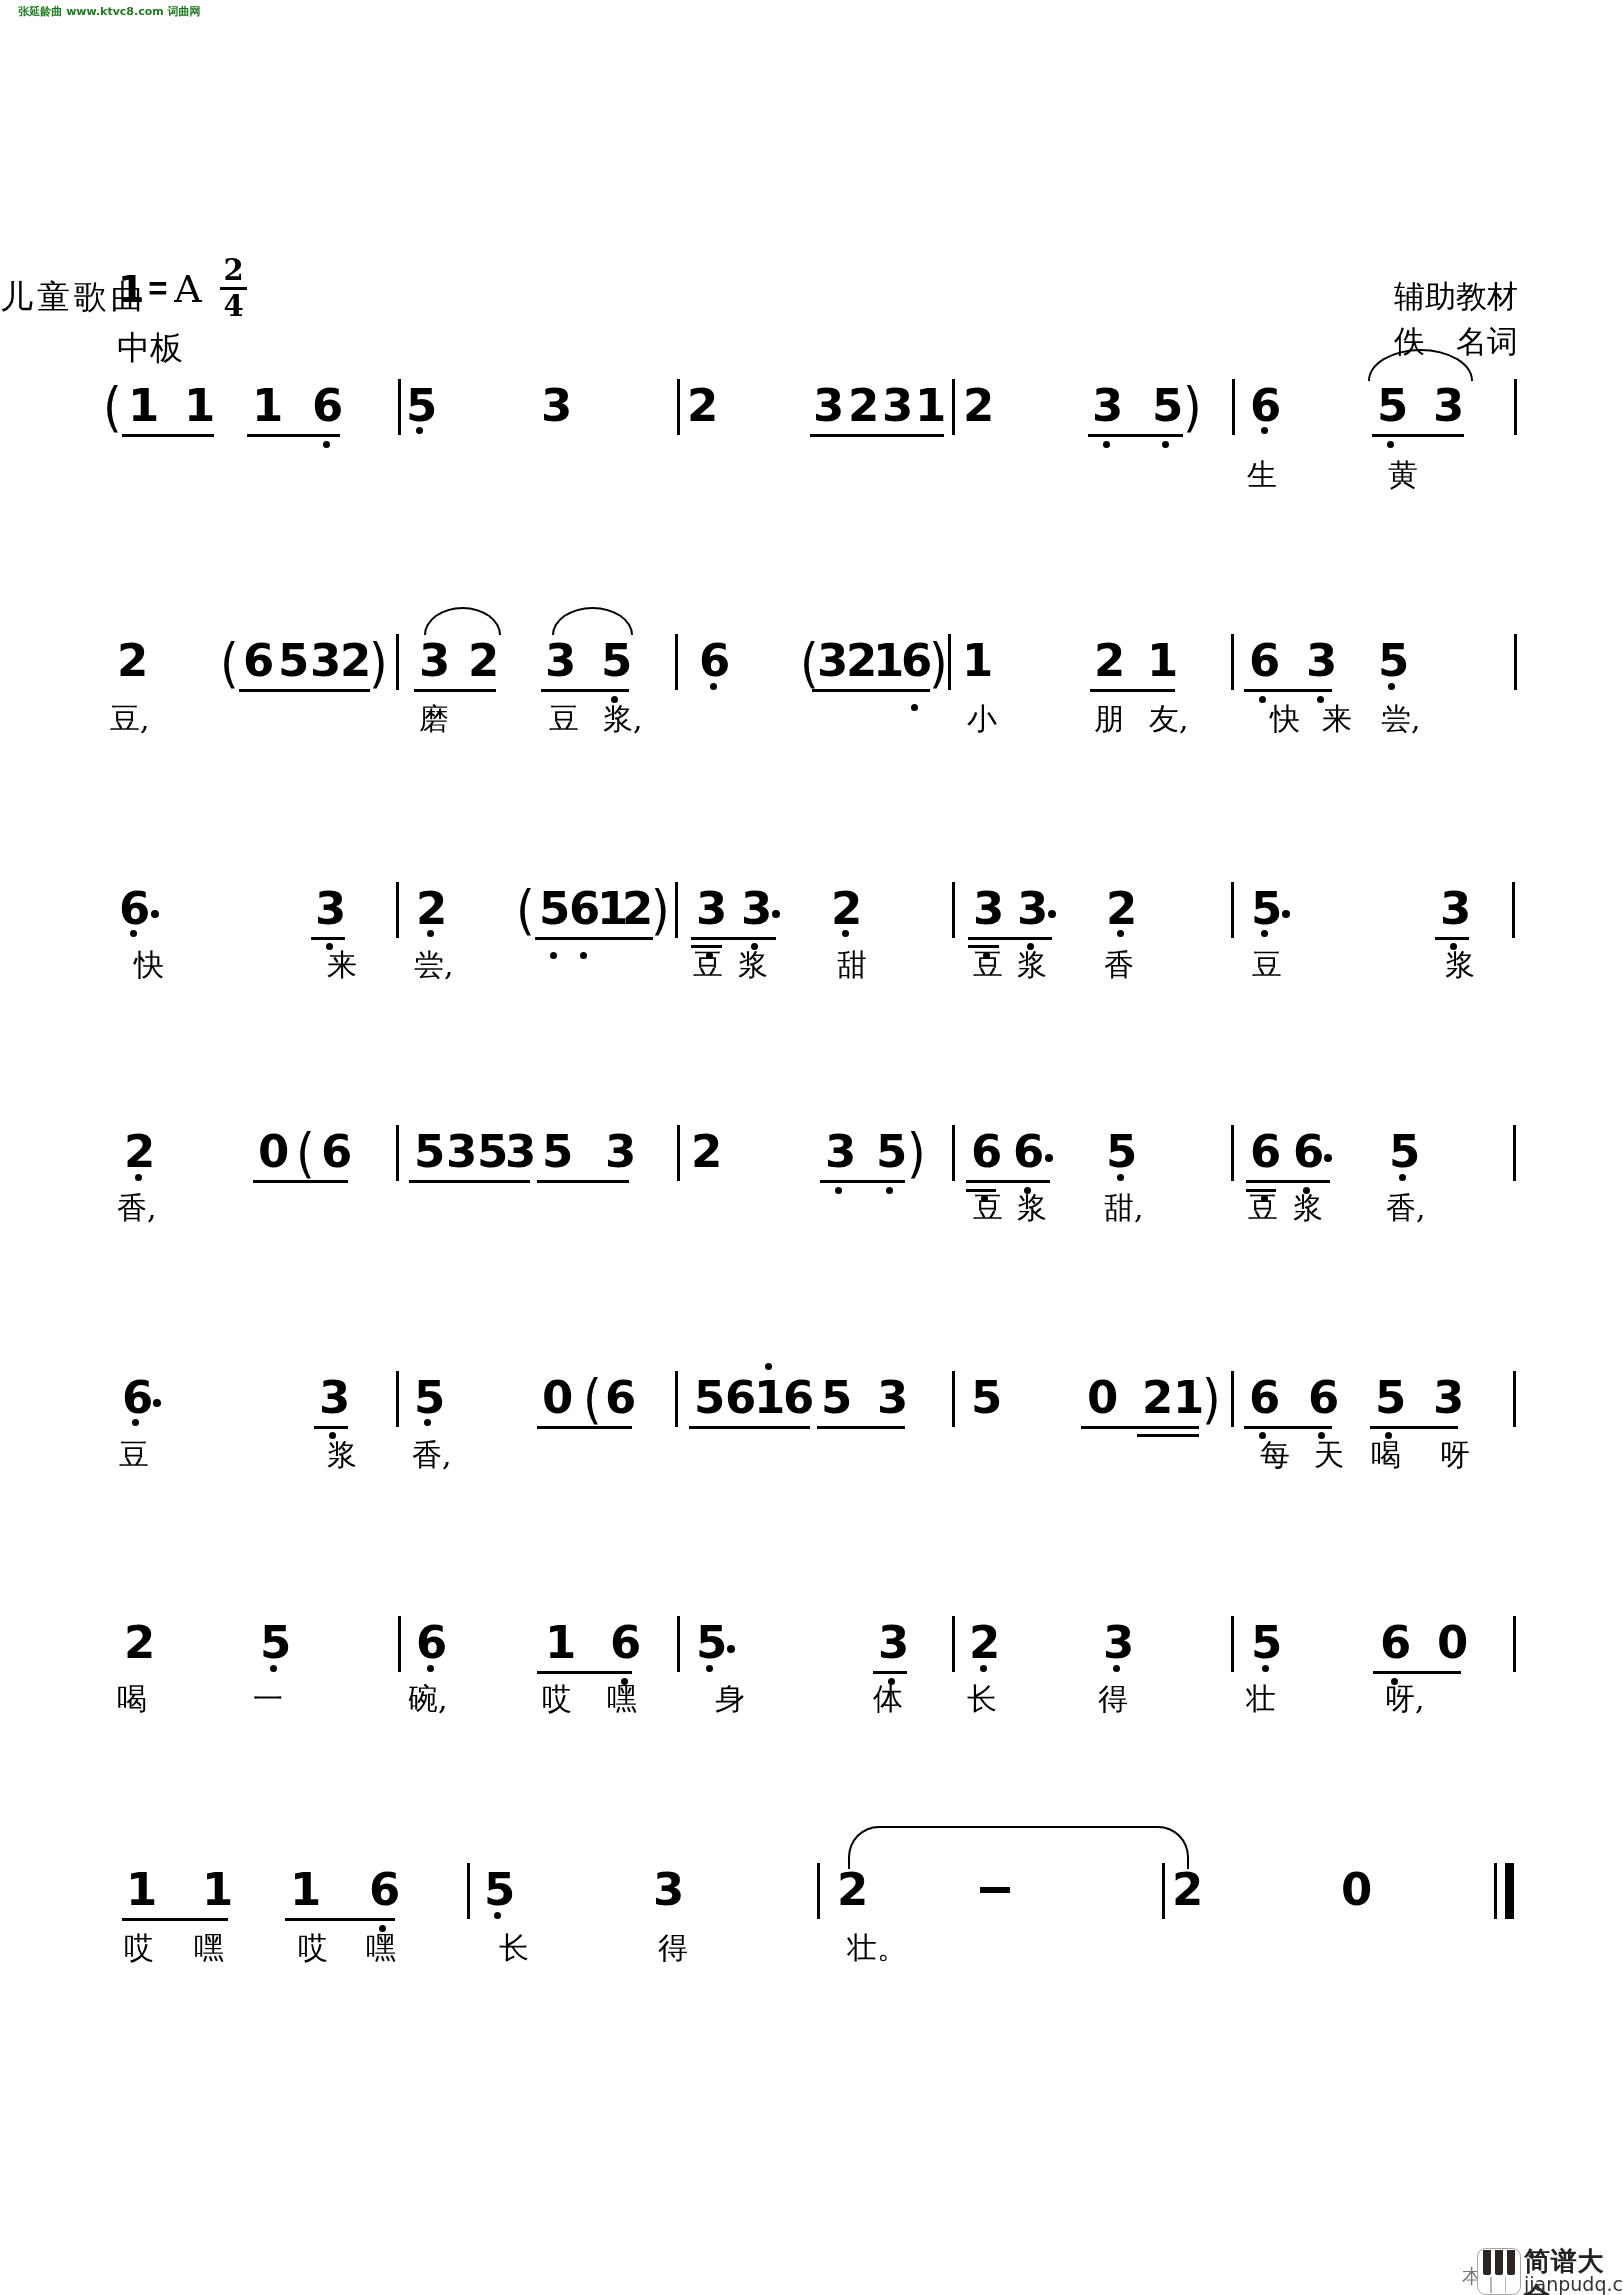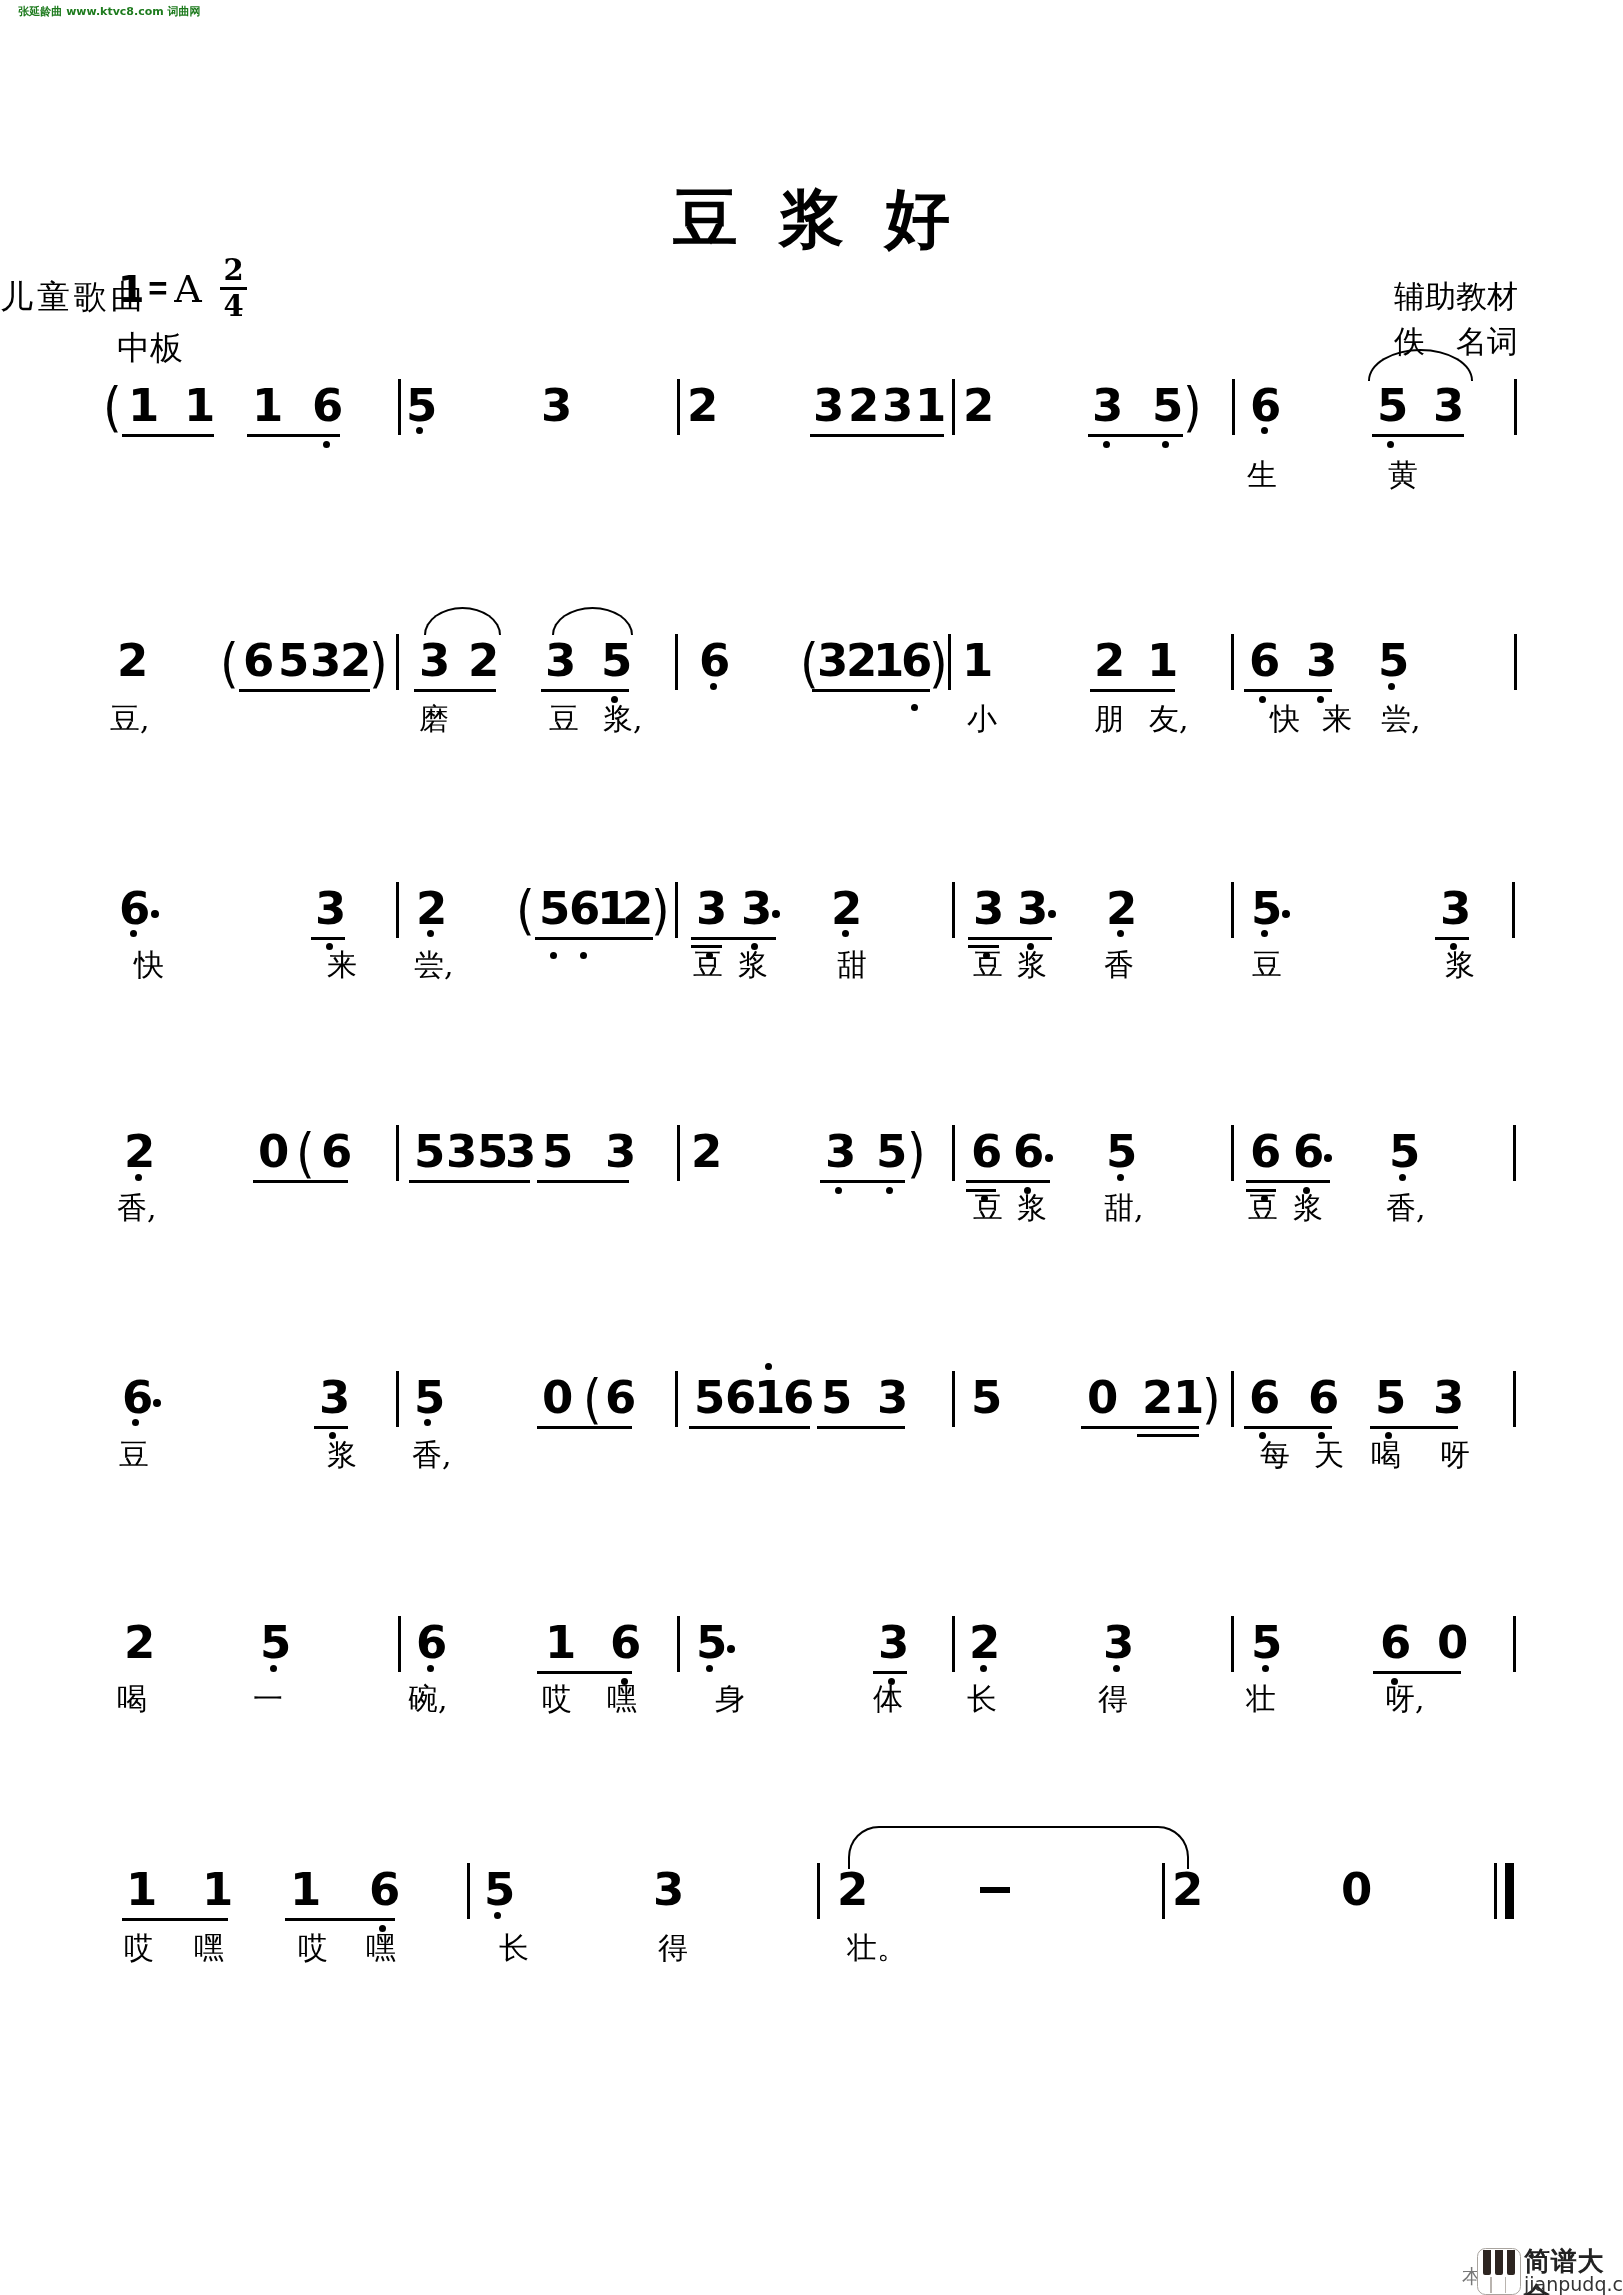--- a/index.html
+++ b/index.html
@@ -51,21 +51,20 @@
   .bdomain{position:absolute;left:1524px;top:2273px;font-size:19px;color:#333;
            font-family:"DejaVu Sans",sans-serif;}
 </style>
 </head>
 <body>
 
 <div class="page">
 
   <div class="wm">张延龄曲 www.ktvc8.com 词曲网</div>
 
-  <div class="title">豆浆好</div>
   <div class="subtitle">儿童歌曲</div>
 
   <div class="keysig">
     <span class="knum">1</span>
     <span class="keq">=</span>
     <span class="klet">A</span>
     <span class="frac">
       <span>2</span>
       <span class="fbar"></span>
       <span>4</span>

